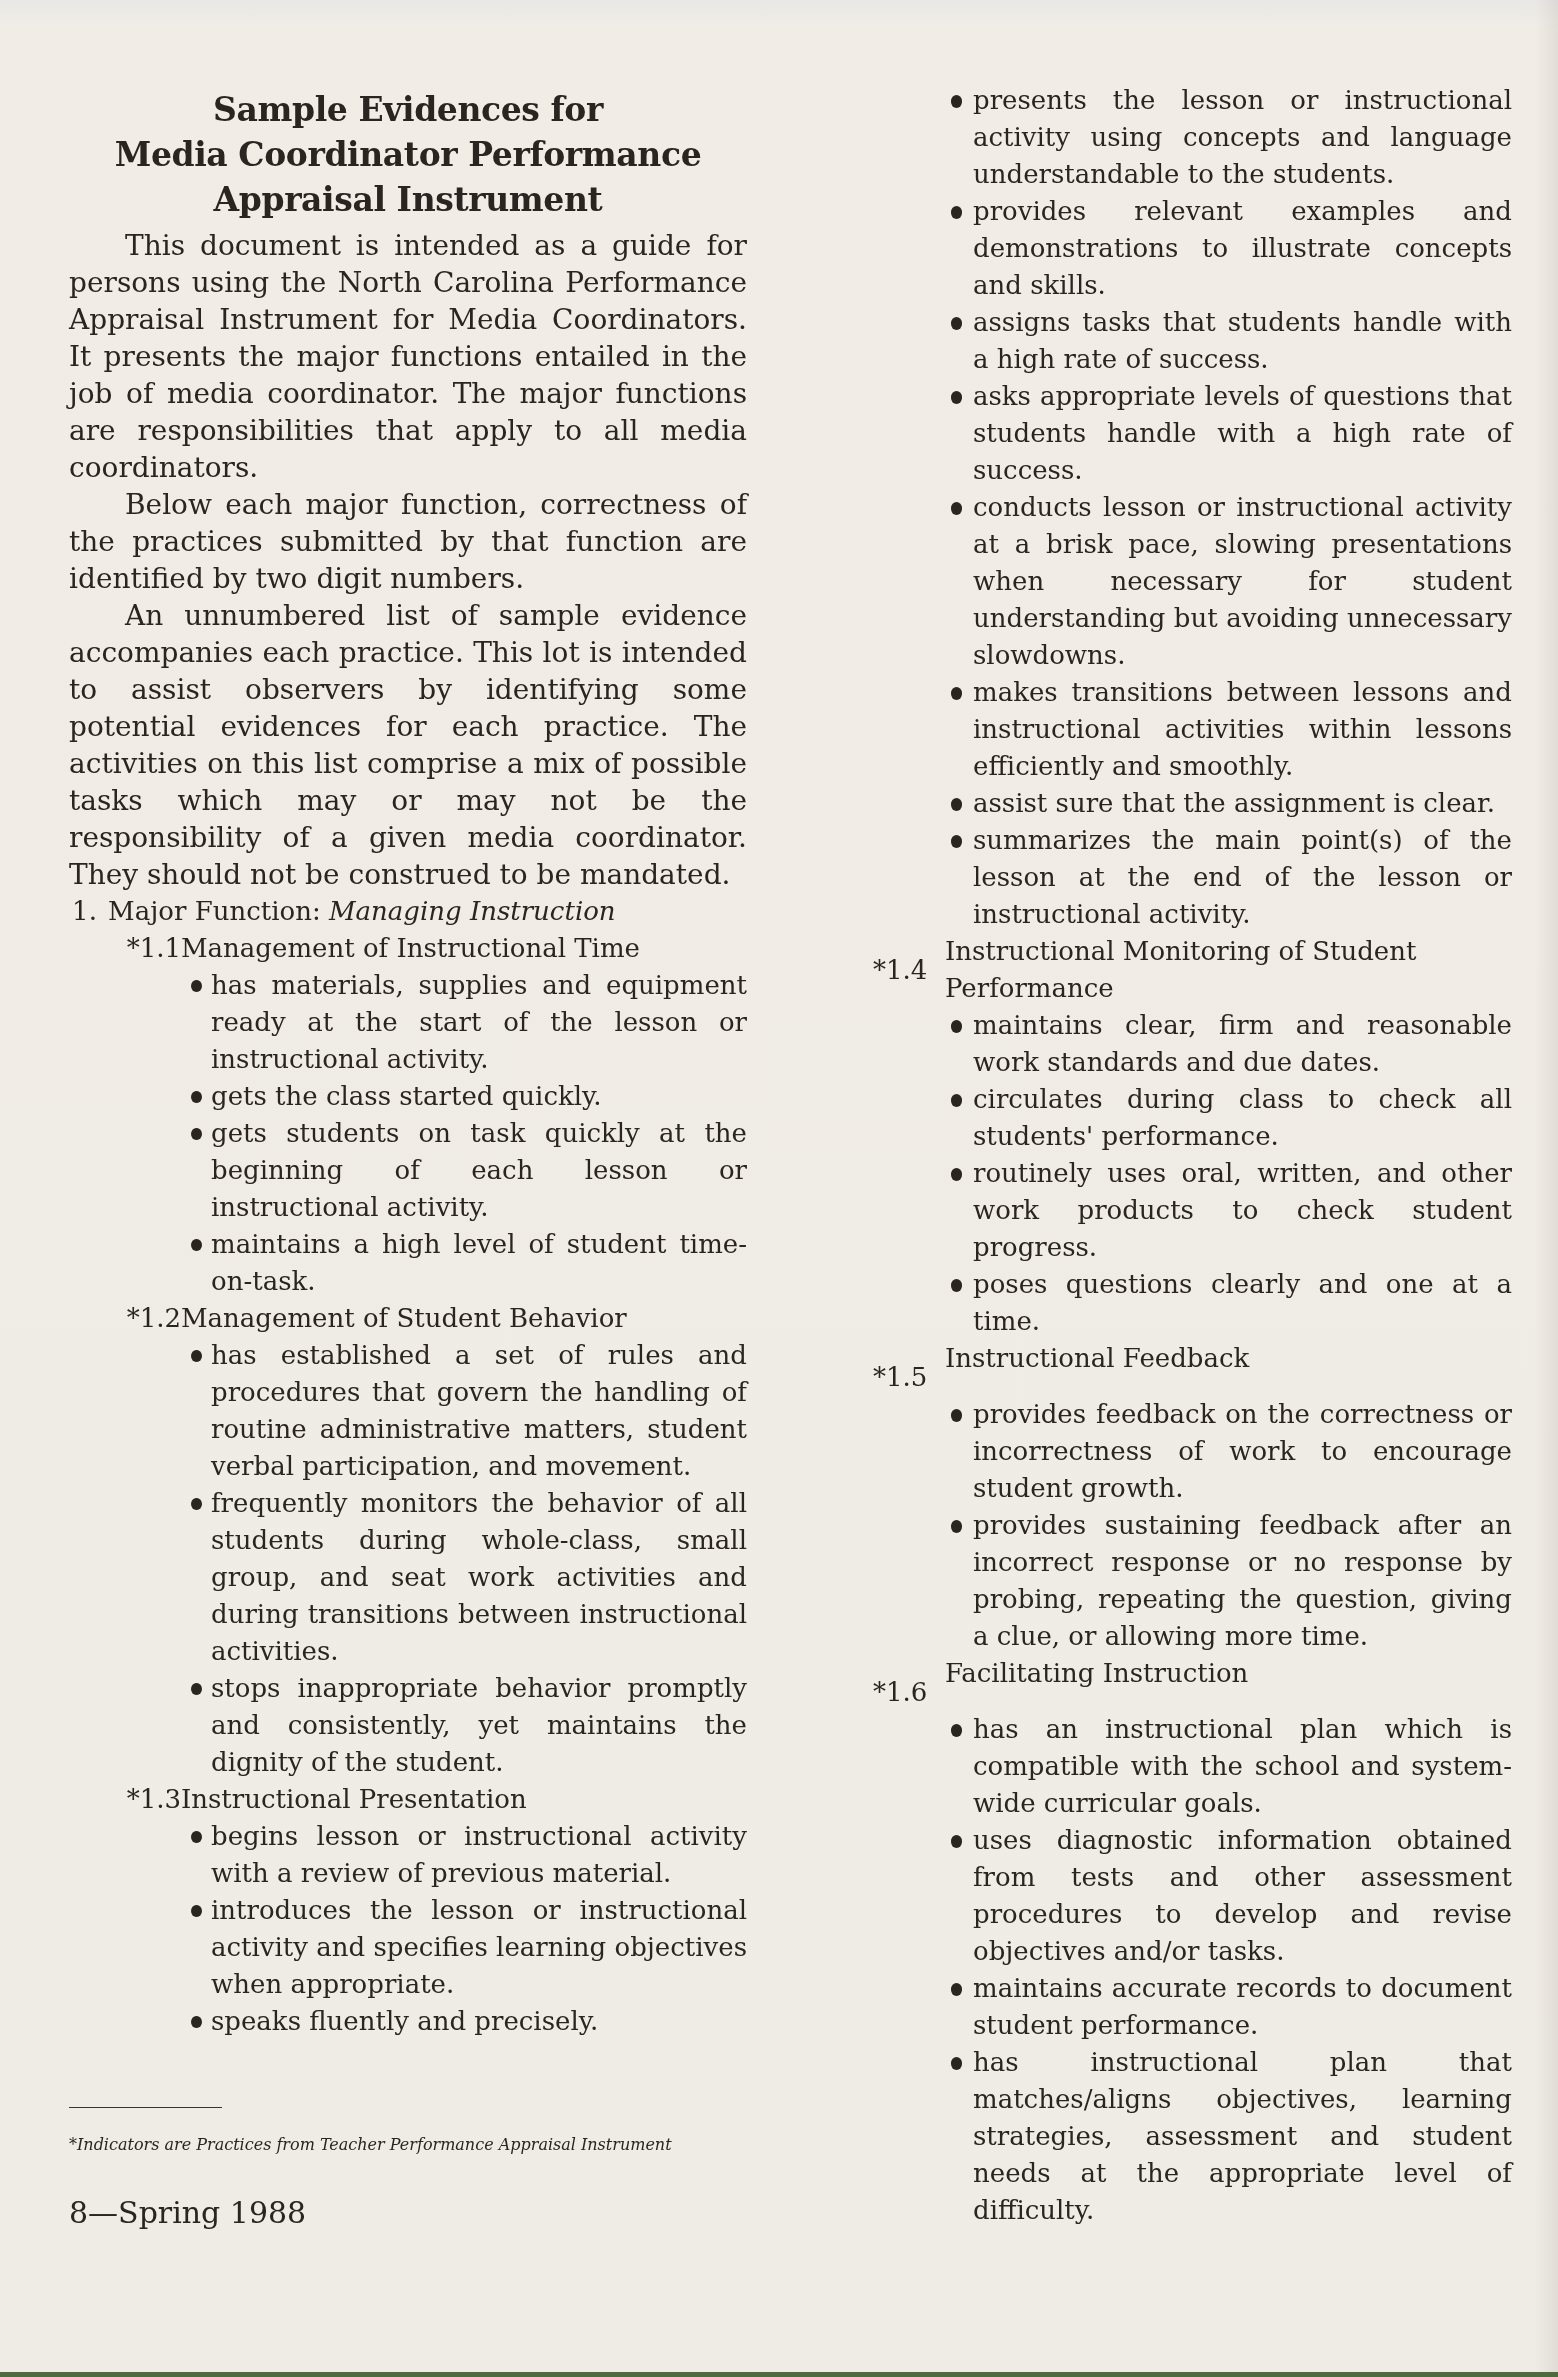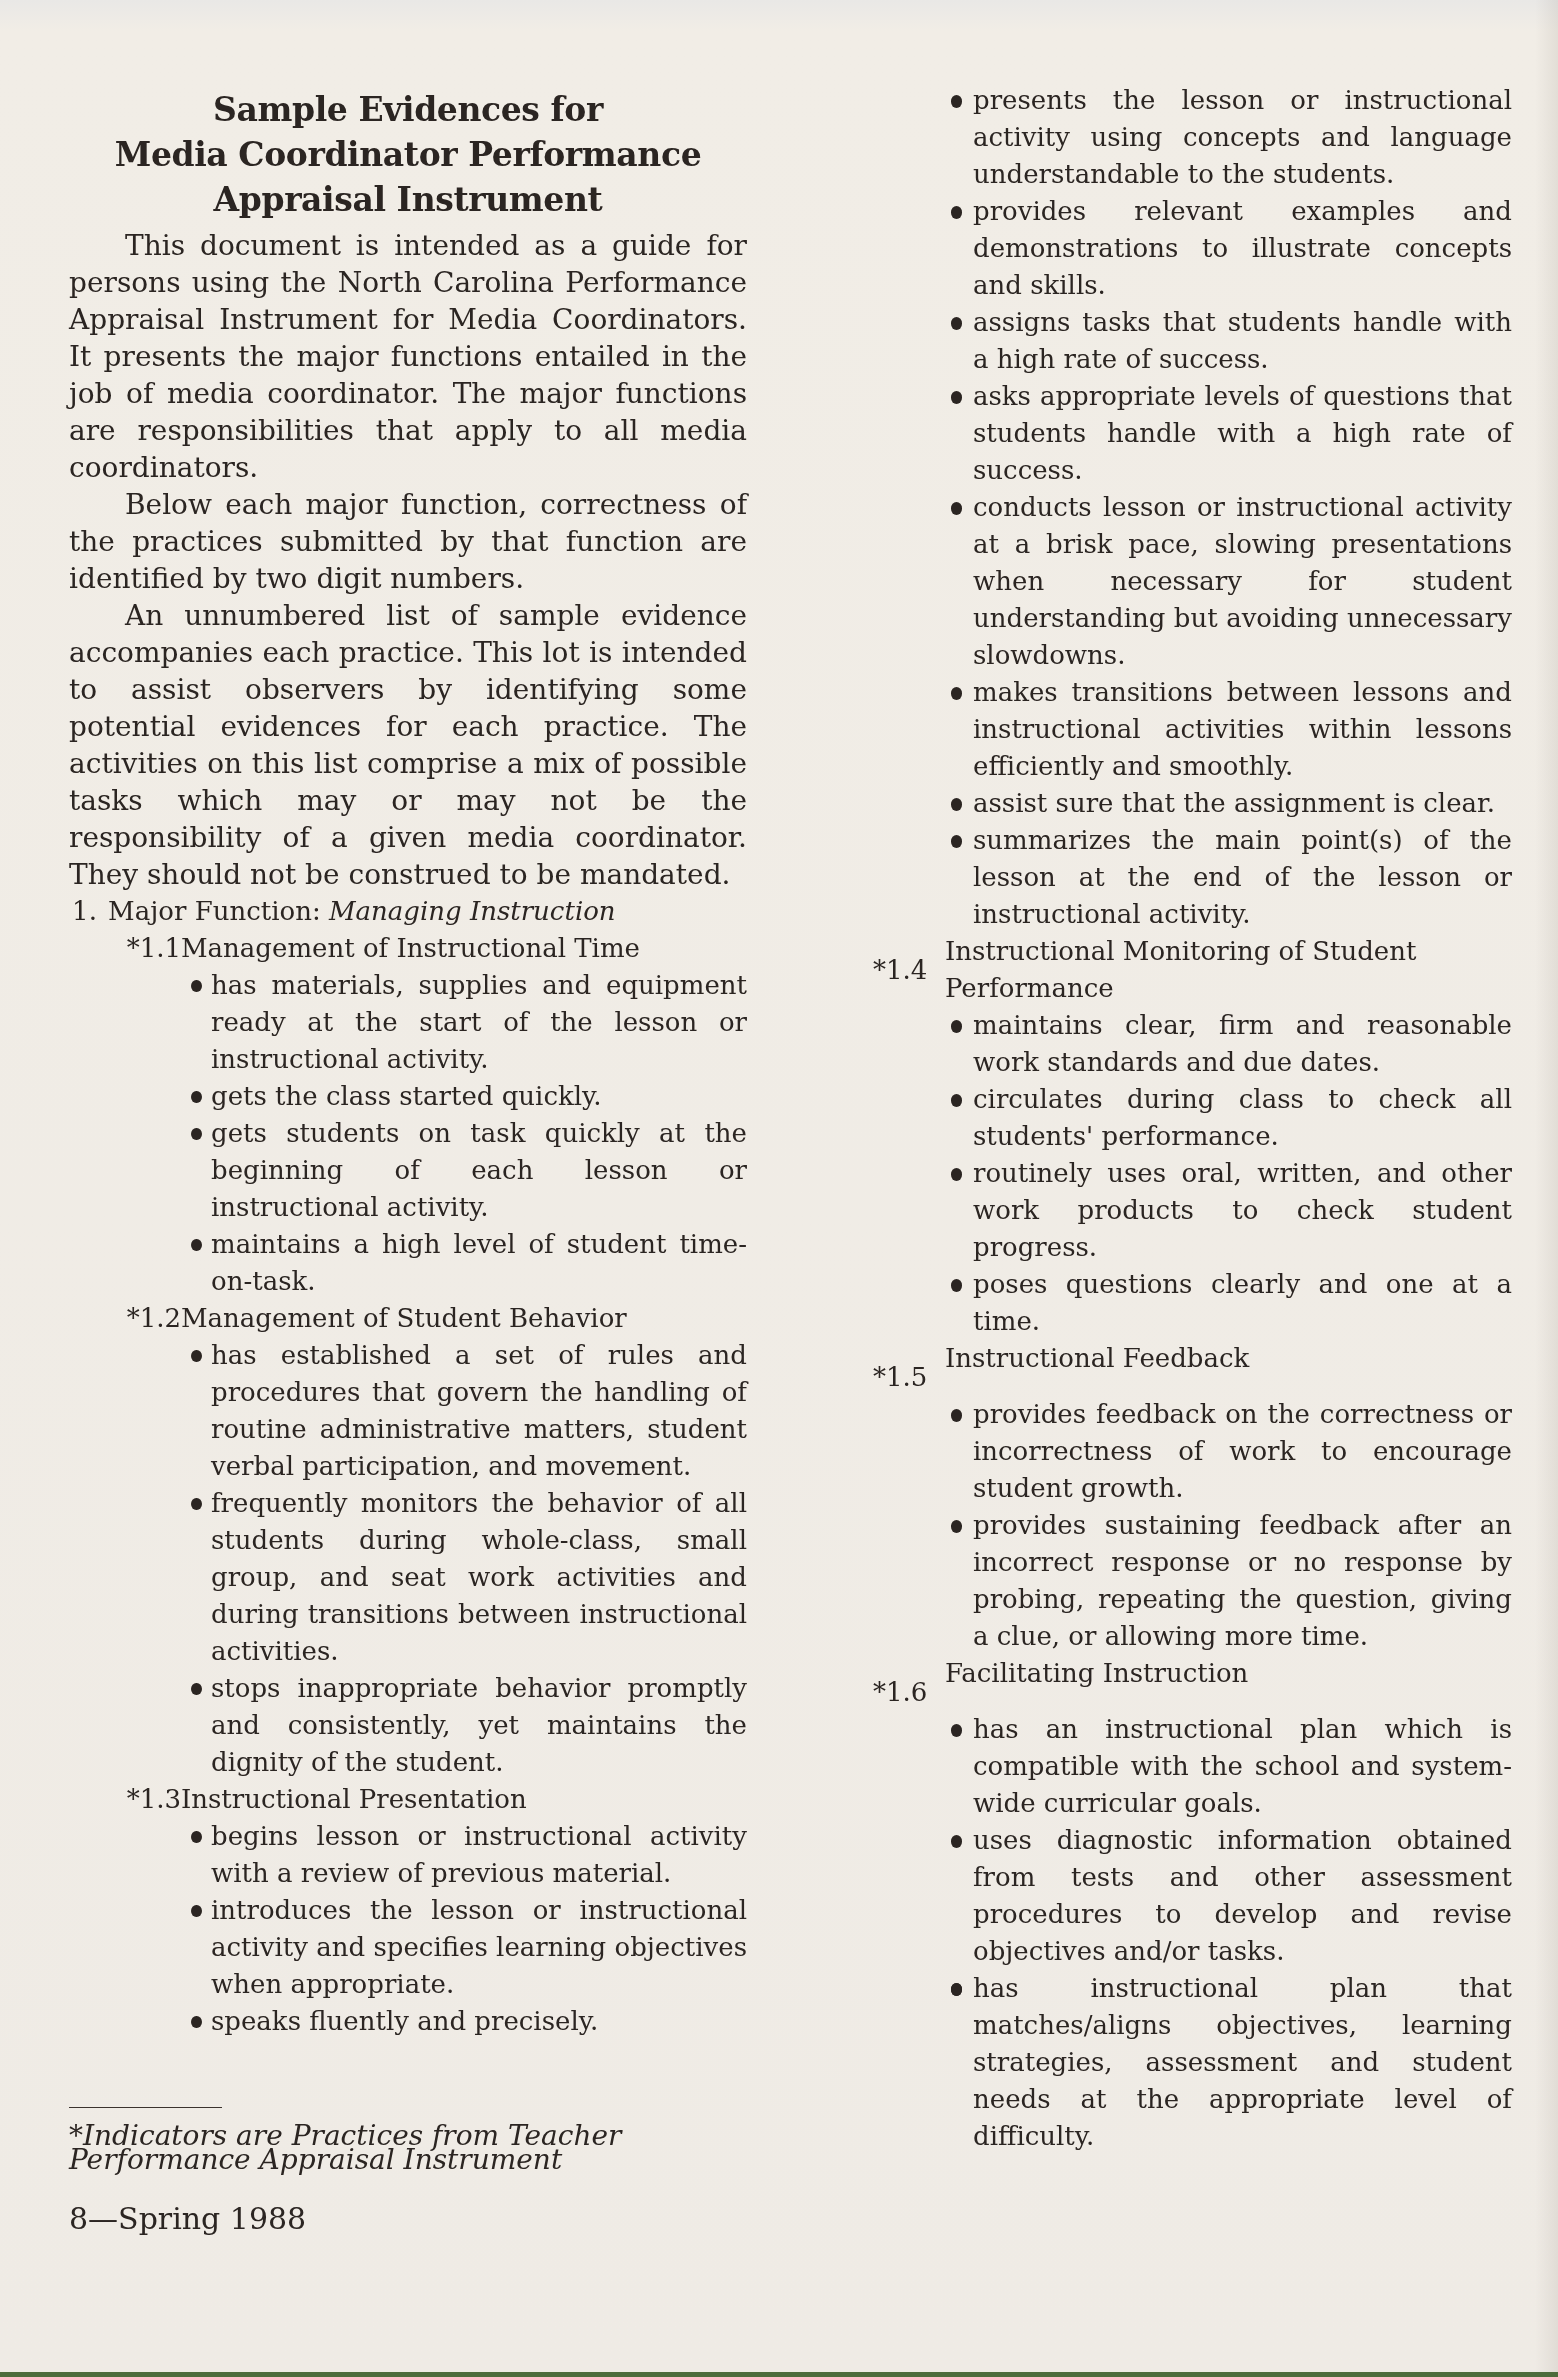--- a/index.html
+++ b/index.html
@@ -65,21 +65,21 @@
     background: #2b2522;
   }
   .col-left ul.bullets li .dot { left: 122px; }
   .col-right ul.bullets li .dot { left: 78px; }
   .col-right ul.bullets.top li { padding-left: 100px; }
 
   .footnote-rule {
     width: 153px; height: 1.6px; background: #3a322d; margin: 67px 0 0 0;
   }
   .footnote {
-    font-style: italic; font-size: 28px; line-height: 24px; margin: 15.6px 0 0 0;
+    font-style: italic; font-size: 16px; line-height: 42px; margin: 15.6px 0 0 0;
   }
   .folio {
     font-size: 30px; line-height: 37px; margin: 28px 0 0 0;
   }
 </style>
 </head>
 <body>
 
 <div class="page"></div>
 <div class="page-right-edge"></div>
@@ -169,17 +169,17 @@
     <li><span class="dot"></span><span>provides sustaining feedback after an incorrect response or no response by probing, repeating the question, giving a clue, or allowing more time.</span></li>
   </ul>
 
   <div class="indicator">
     <span class="ind-num">*1.6</span>
     <span class="ind-text">Facilitating Instruction</span>
   </div>
   <ul class="bullets">
     <li><span class="dot"></span><span>has an instructional plan which is compatible with the school and system-wide curricular goals.</span></li>
     <li><span class="dot"></span><span>uses diagnostic information obtained from tests and other assessment procedures to develop and revise objectives and/or tasks.</span></li>
-    <li><span class="dot"></span></li>
+    <li><span class="dot"></span><span>maintains accurate records to document student performance.</span></li>
     <li><span class="dot"></span><span>has instructional plan that matches/aligns objectives, learning strategies, assessment and student needs at the appropriate level of difficulty.</span></li>
   </ul>
 </div>
 
 
 </body></html>

